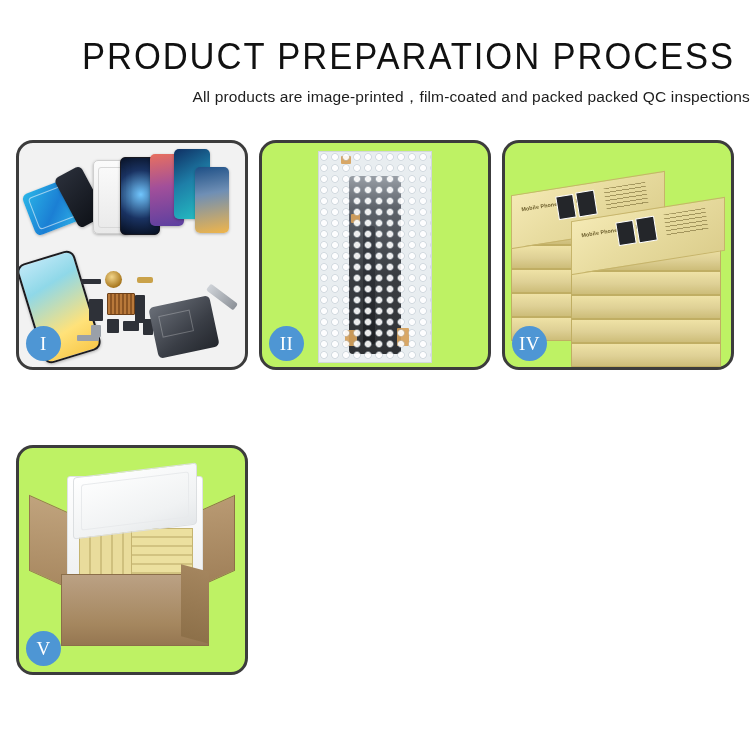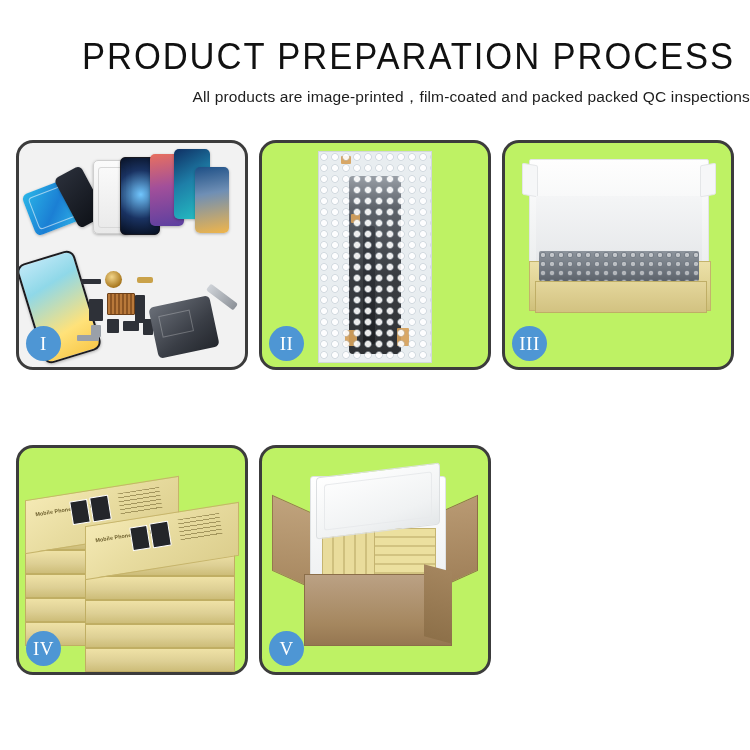--- a/index.html
+++ b/index.html
@@ -455,31 +455,20 @@
         <div class="tape" style="left:22px; top:4px; width:10px; height:8px;"></div>
         <div class="tape" style="left:32px; top:62px; width:9px; height:9px;"></div>
         <div class="tape" style="left:26px; top:178px; width:12px; height:16px;"></div>
         <div class="tape" style="left:78px; top:176px; width:12px; height:18px;"></div>
         <div class="bubbles"></div>
       </div>
     </div>
     <div class="badge">II</div>
   </div>
 
-  <div class="card">
-    <div class="scene">
-      <div class="foam-lid">
-        <div class="foam-inner" style="left:6px; top:36px; width:166px; height:66px;"></div>
-      </div>
-      <div class="box3-body"></div>
-      <div class="bw-fill"></div>
-      <div class="box3-front"></div>
-    </div>
-    <div class="badge">III</div>
-  </div>
 
   <div class="card">
     <div class="scene">
       <div class="stack">
 
         <div class="sbox" style="left:2px;  top:60px;"></div>
         <div class="sbox" style="left:2px;  top:84px;"></div>
         <div class="sbox" style="left:2px;  top:108px;"></div>
         <div class="sbox" style="left:2px;  top:132px;"></div>
         <div class="sbox" style="left:2px;  top:156px;"></div>

